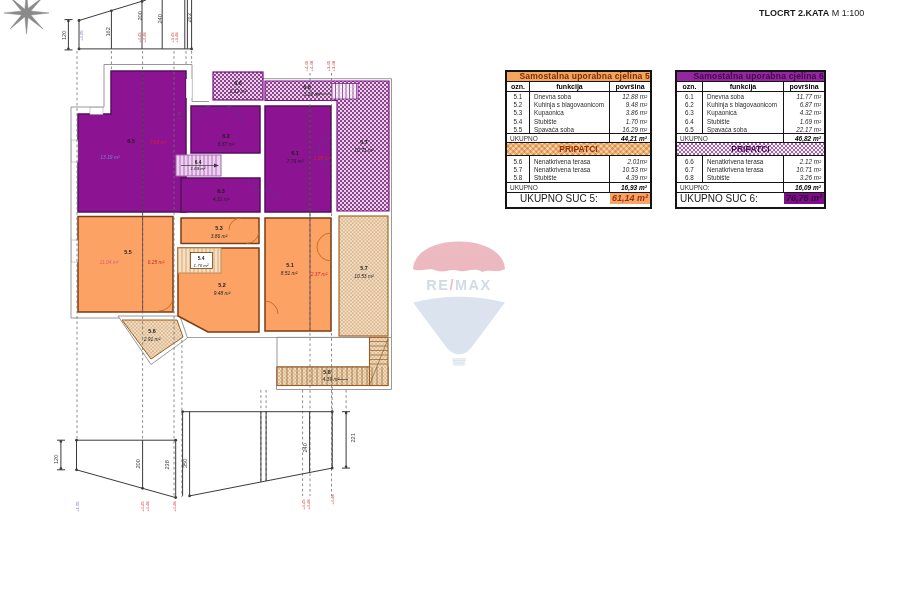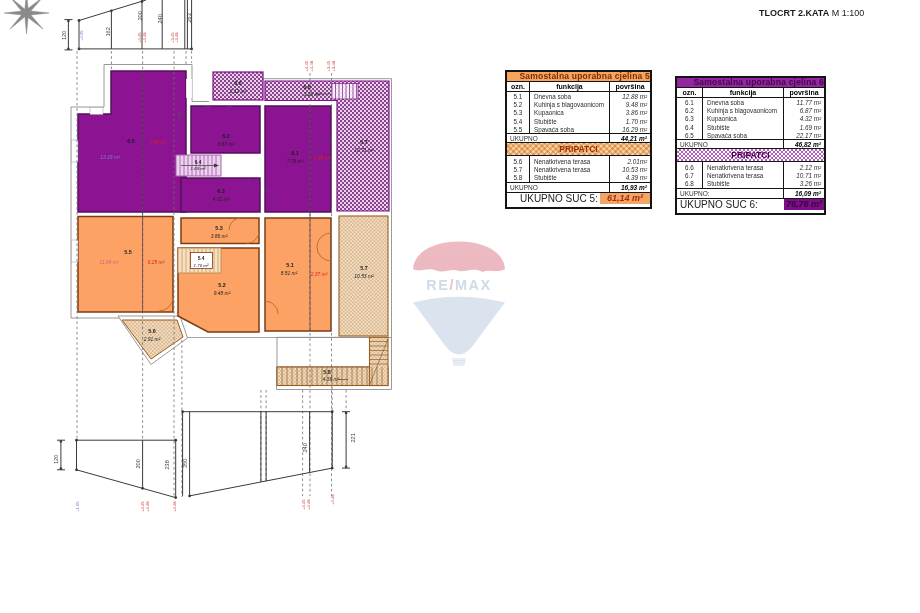--- a/index.html
+++ b/index.html
@@ -364,25 +364,25 @@
 <div class="c1" style="left:0;width:23px;padding-top:2px">5.6<br>5.7<br>5.8</div>
 <div style="position:absolute;left:27px;top:2px">Nenatkrivena terasa<br>Nenatkrivena terasa<br>Stubište</div>
 <div class="c3" style="width:41px;padding:2px 3px 0 0">2.01m²<br>10.53 m²<br>4.39 m²</div>
 </div>
 <div class="trow uk" style="height:9.5px;line-height:9.5px;border-bottom-width:1px">
 <span style="padding-left:3px;font-weight:normal;color:#333">UKUPNO</span>
 <div class="c3" style="width:41px;padding-right:3px">16,93 m²</div>
 </div>
 <div class="trow suc" style="height:11px;line-height:11px;font-size:10px;border-bottom:none">
 <span style="padding-left:13px">UKUPNO SUC 5:</span>
-<div class="sucv" style="width:50px;line-height:11px;background:#f2a566;color:#a52e08;font-size:9px">61,14 m²</div>
-</div>
-</div>
-
-<div class="tbl" style="left:675px;top:76px;width:151px;height:139px">
+<div class="sucv" style="width:40px;line-height:11px;background:#f2a566;color:#a52e08;font-size:9px">61,14 m²</div>
+</div>
+</div>
+
+<div class="tbl" style="left:675px;top:70px;width:151px;height:139px">
 <div class="trow hdr" style="height:9.5px;line-height:9.5px;background:#9327a0;color:#43064b;border-bottom-width:1px">Samostalna uporabna cjelina 6</div>
 <div class="trow colh" style="height:10.5px;line-height:10.5px;border-bottom-width:1px">
 <div class="c1" style="left:0;width:26px">ozn.</div>
 <div style="position:absolute;left:26px;right:41px;text-align:center">funkcija</div>
 <div class="c3" style="width:41px;text-align:center;font-style:normal">površina</div>
 </div>
 <div class="trow dat" style="height:41.5px;border-bottom-width:1px">
 <div class="c1" style="left:0;width:26px;padding-top:1px">6.1<br>6.2<br>6.3<br>6.4<br>6.5</div>
 <div style="position:absolute;left:30px;top:1px">Dnevna soba<br>Kuhinja s blagovaonicom<br>Kupaonica<br>Stubište<br>Spavaća soba</div>
 <div class="c3" style="width:41px;padding:1px 3px 0 0">11.77 m²<br>6.87 m²<br>4.32 m²<br>1.69 m²<br>22.17 m²</div>

